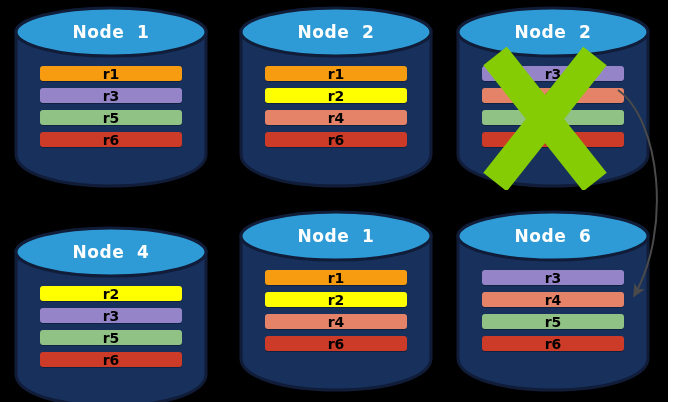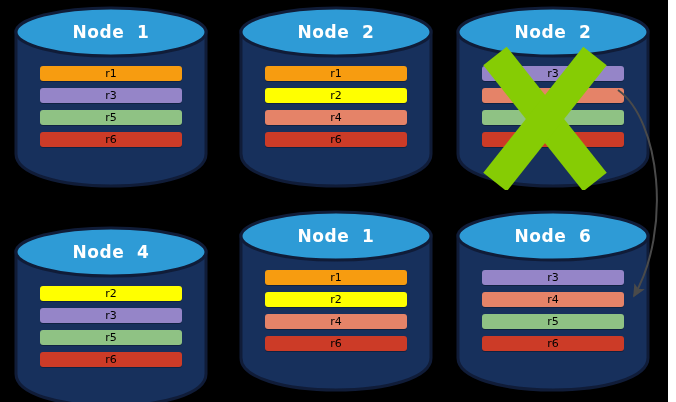--- a/index.html
+++ b/index.html
@@ -57,22 +57,22 @@
     height: 15px;
     margin-bottom: 7px;
     border-radius: 3px;
     box-shadow: 0 1px 0 rgba(0,0,0,0.28);
     display: flex;
     align-items: center;
     justify-content: center;
   }
   .replica span {
     font-family: "DejaVu Sans", sans-serif;
-    font-weight: normal;
-    font-size: 11px;
+    font-weight: bold;
+    font-size: 14px;
     color: #000000;
     line-height: 1;
   }
   .x-overlay {
     position: absolute;
     left: 0;
     top: 0;
     width: 196px;
     height: 186px;
     z-index: 5;

